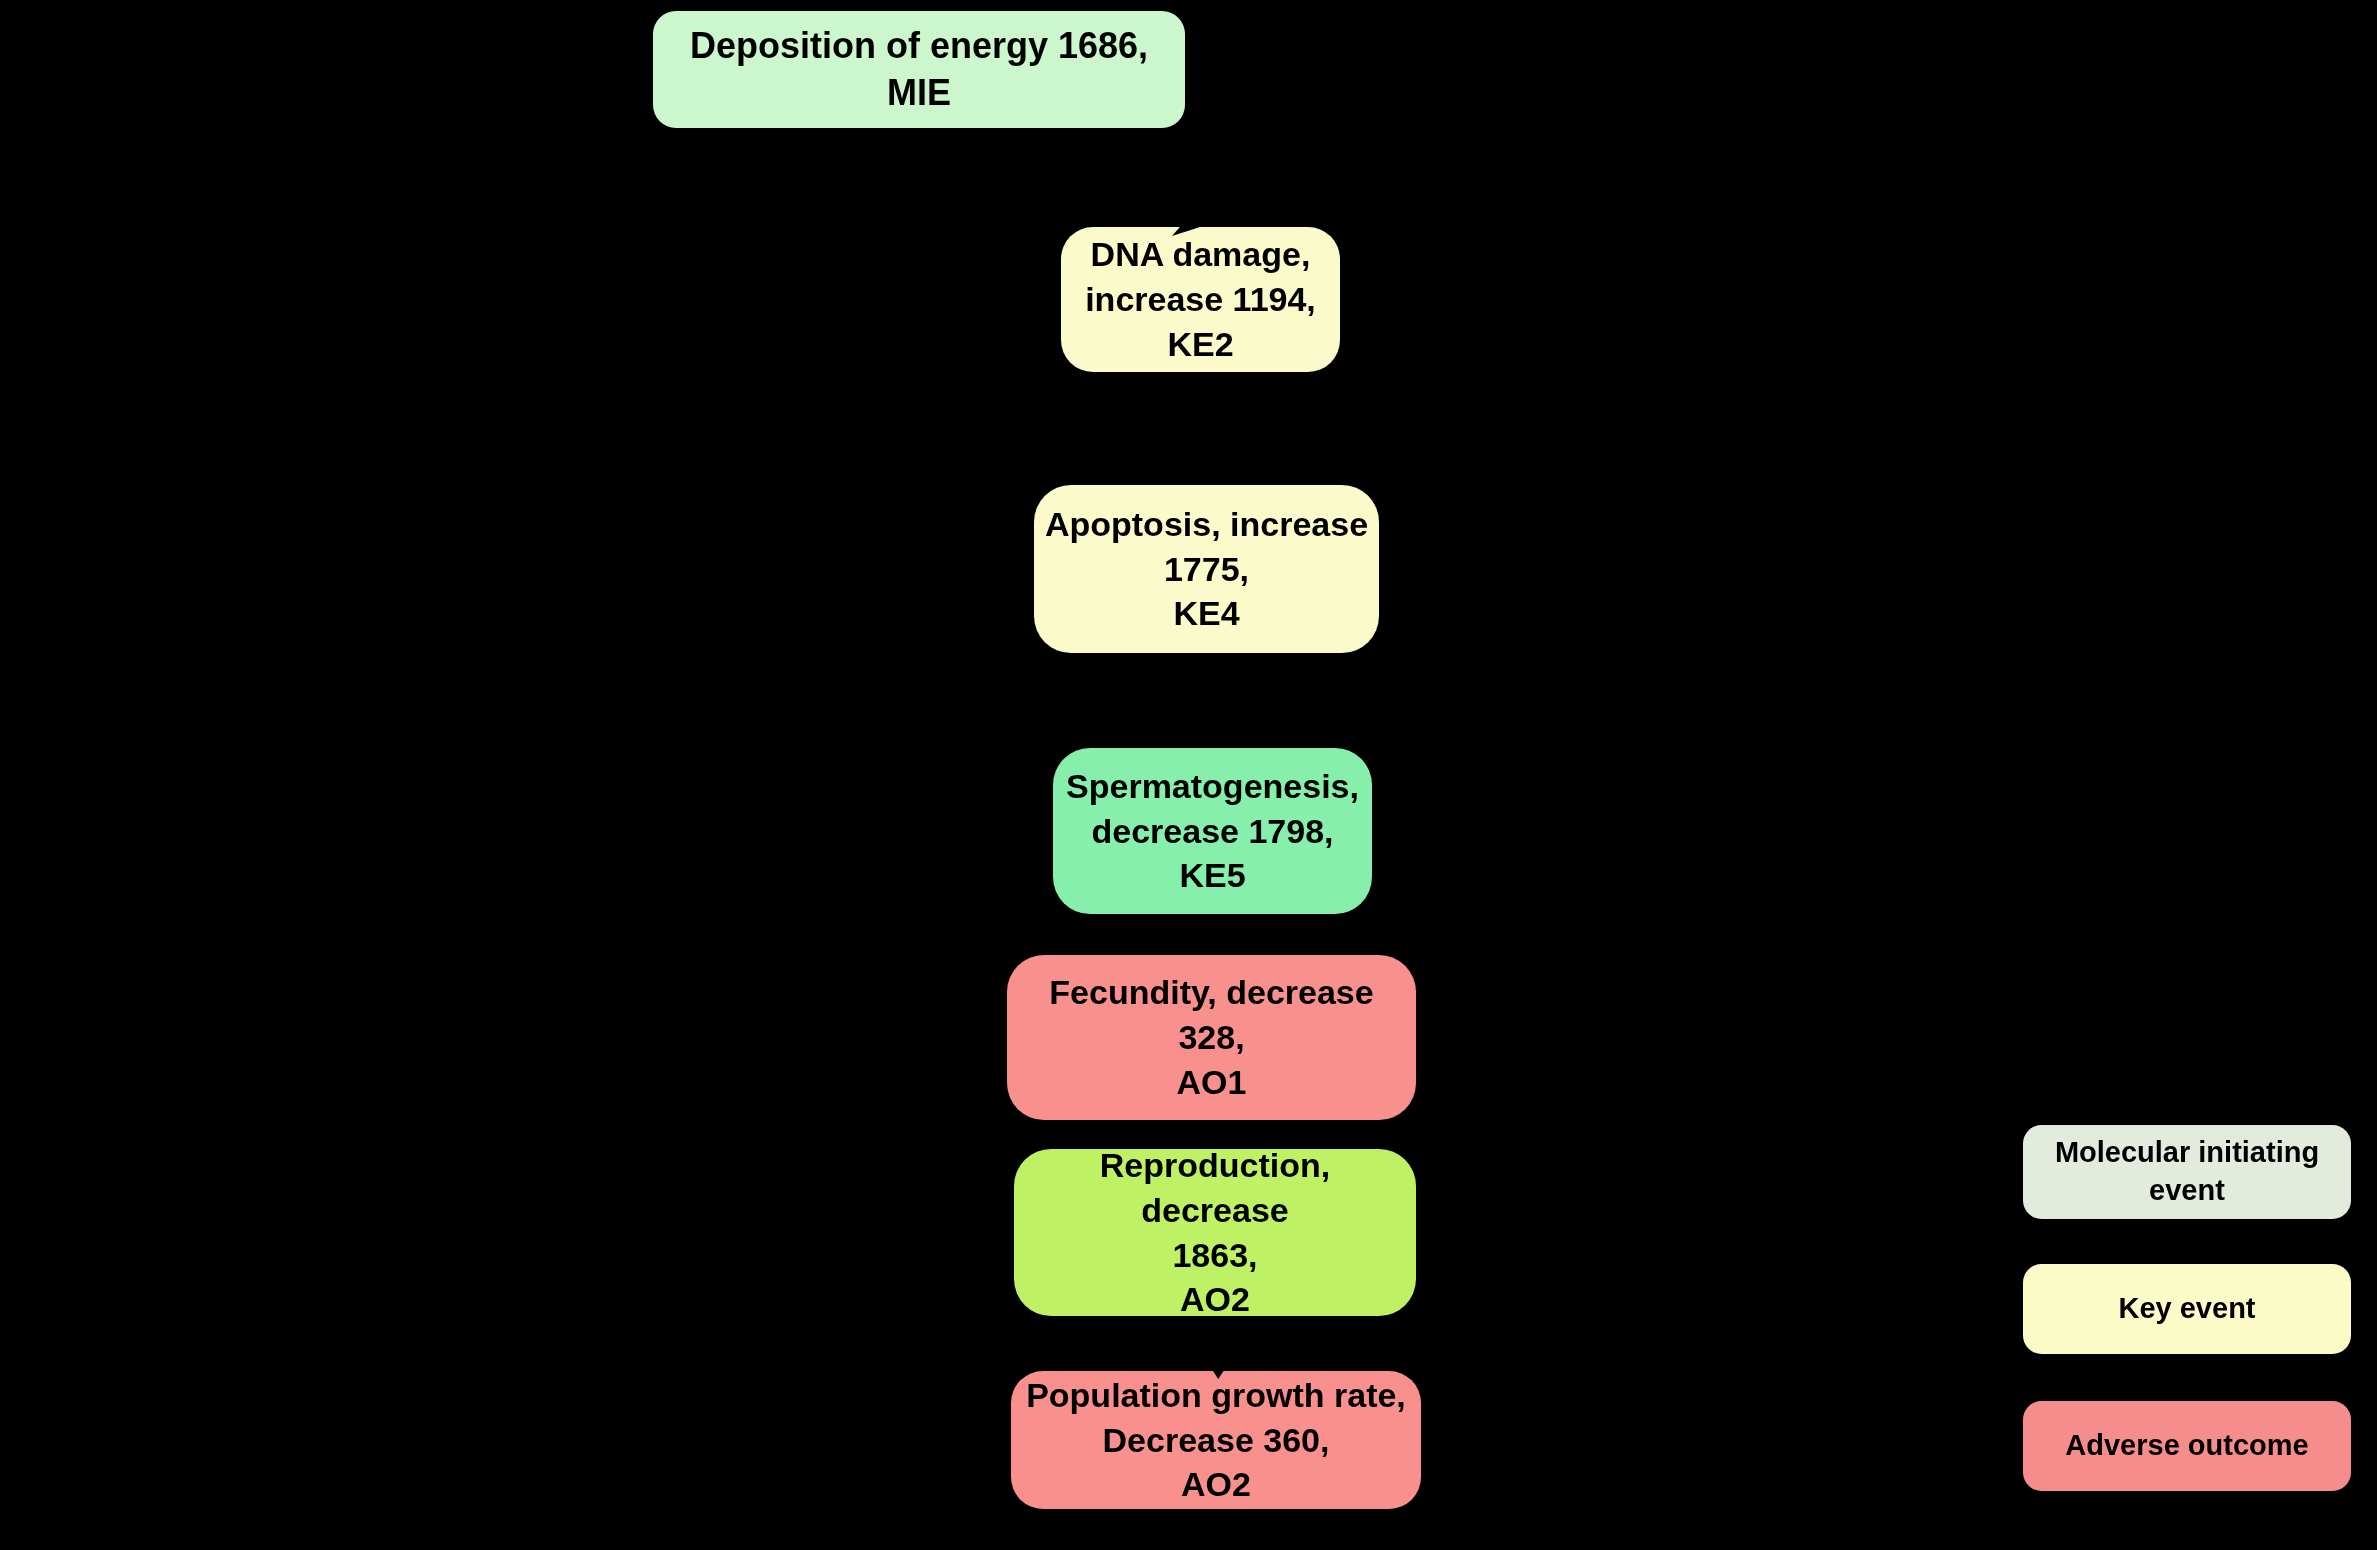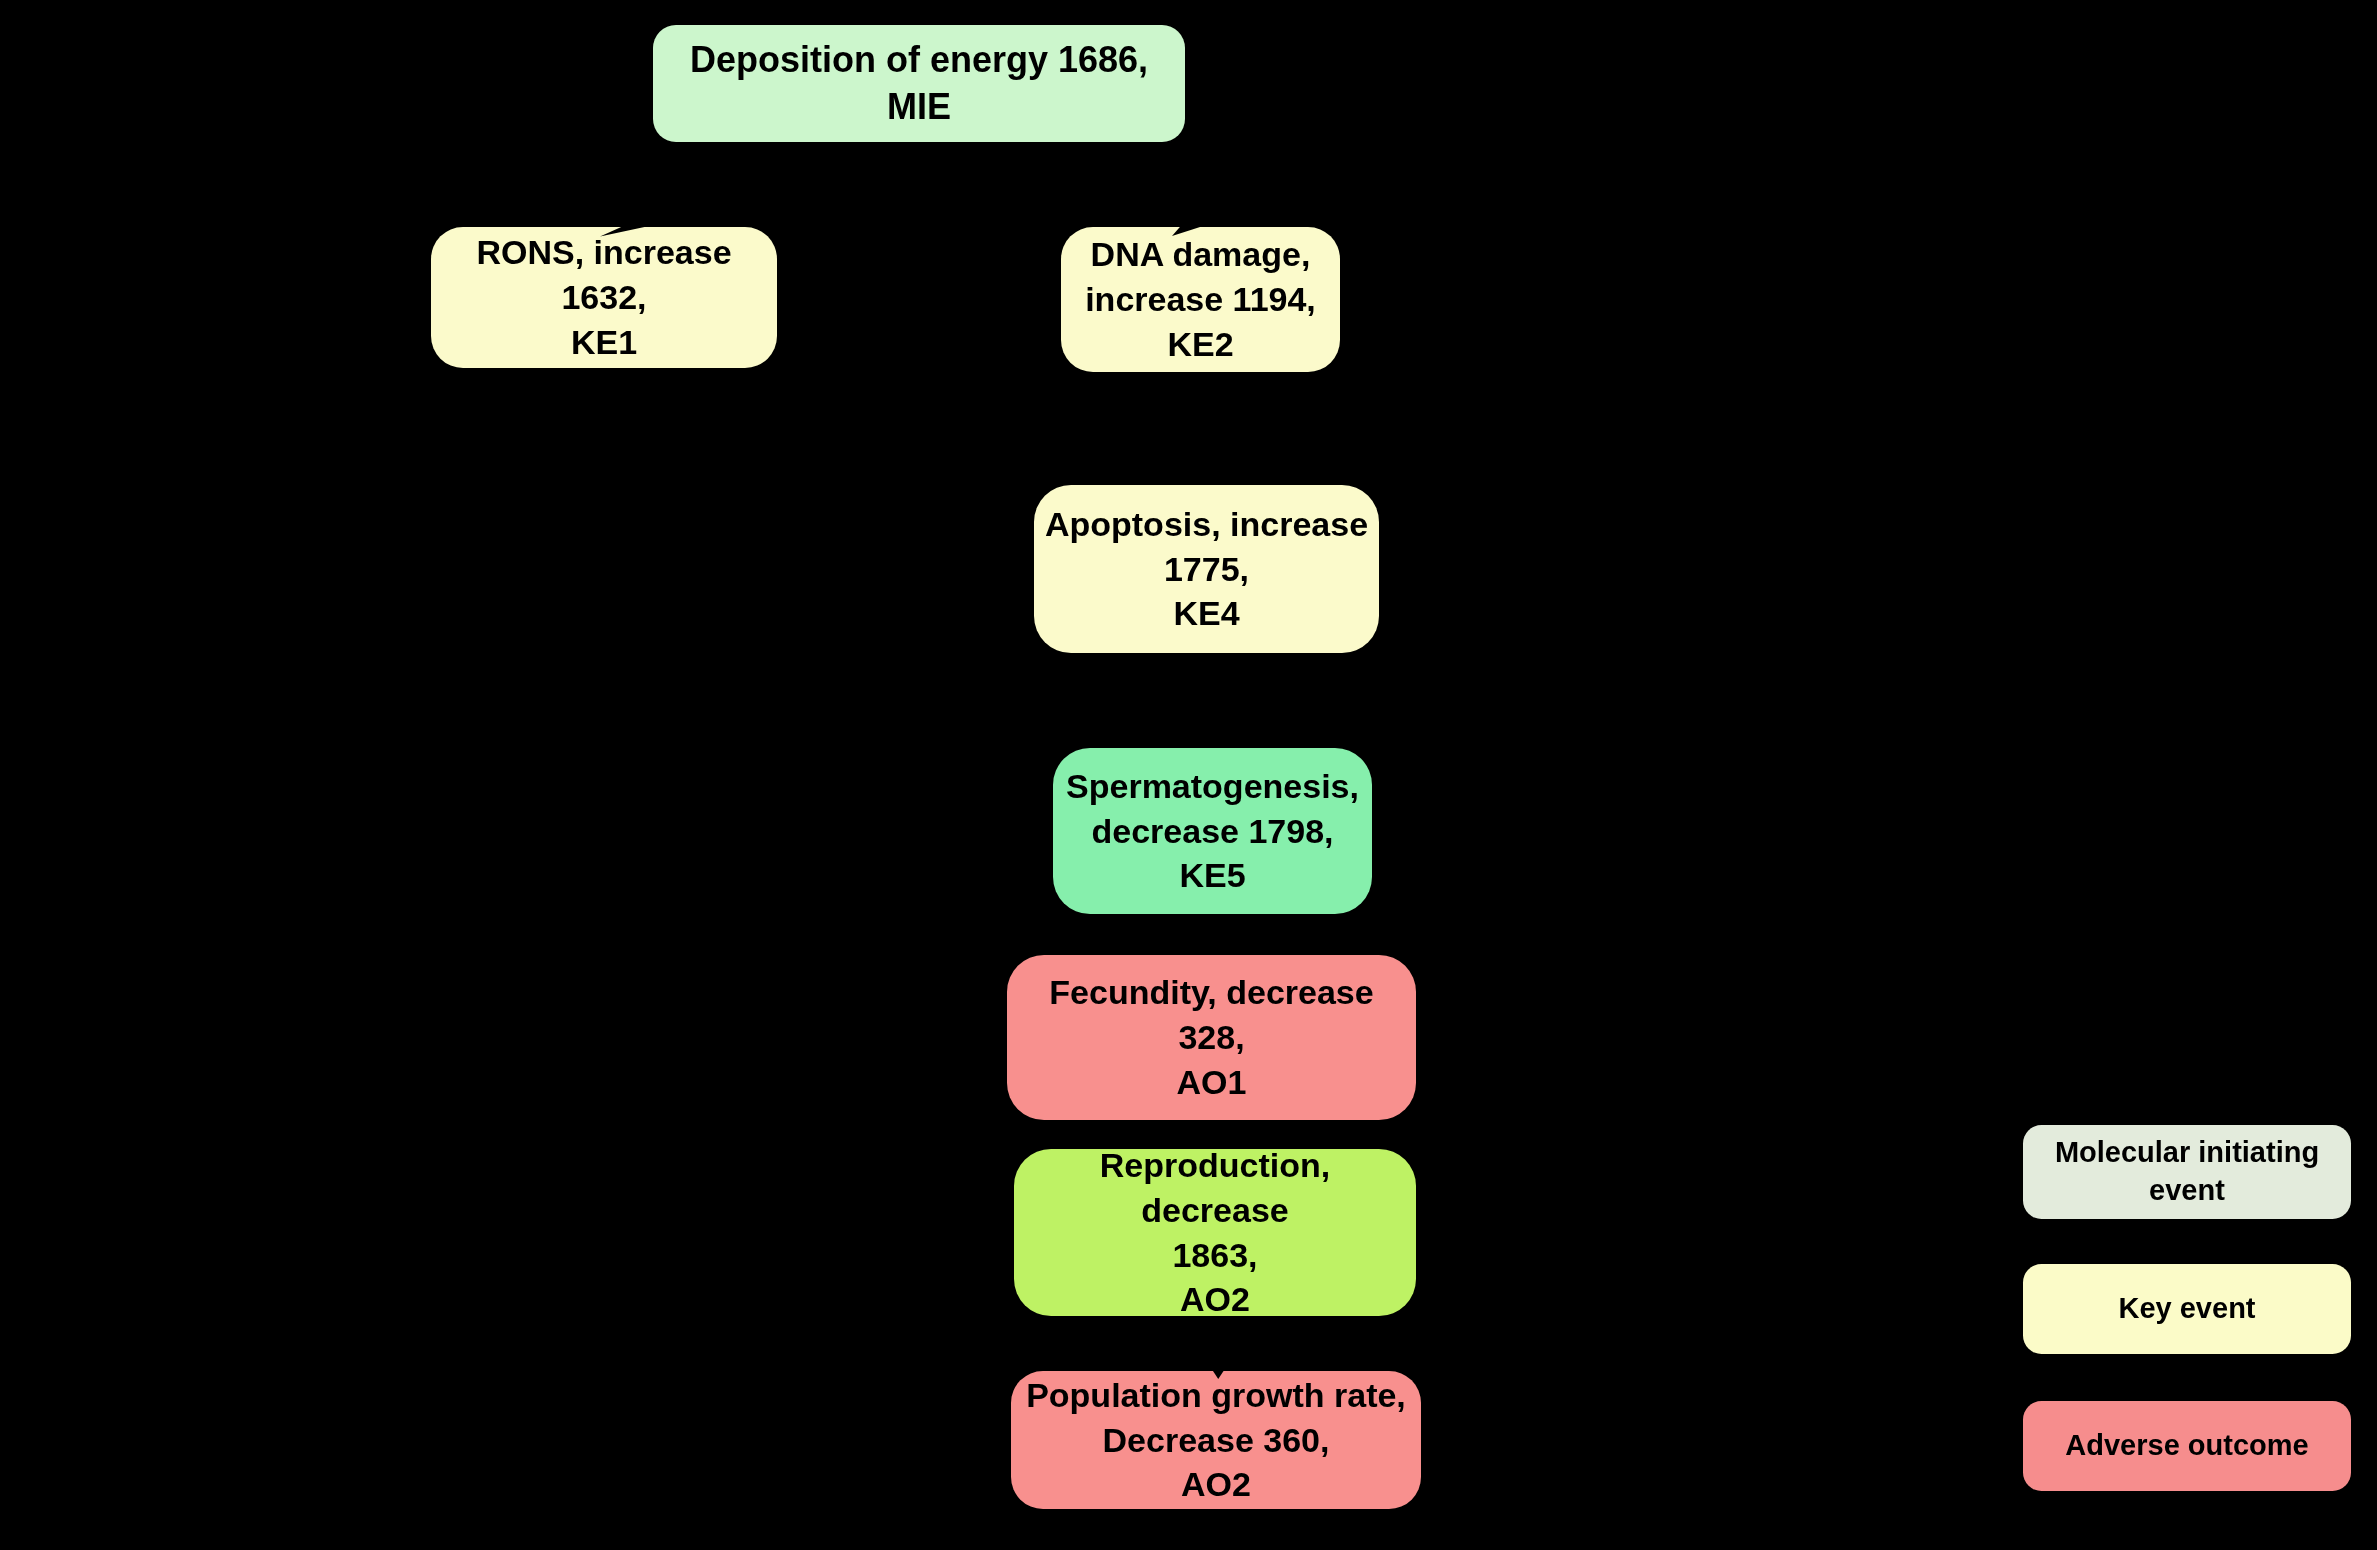--- a/index.html
+++ b/index.html
@@ -31,21 +31,20 @@
     box-sizing: border-box;
     padding: 4.6px 10.8px;
   }
   .node .label {
     white-space: pre-line;
   }
   .node--mie {
     left: 653px; top: 10.8px; width: 532px; height: 117px;
     border-radius: 23px;
     font-size: 36px;
-    margin-top: 14px;
   }
   .node--ke1 { left: 431px;  top: 227px;  width: 346px; height: 141px; border-radius: 32px; }
   .node--ke2 { left: 1061px; top: 227px;  width: 279px; height: 145px; border-radius: 32px; }
   .node--ke3 { left: 433px;  top: 488px;  width: 345px; height: 164px; border-radius: 37px; }
   .node--ke4 { left: 1034px; top: 485px;  width: 345px; height: 168px; border-radius: 37px; }
   .node--ke5 { left: 1053px; top: 748px;  width: 319px; height: 166px; border-radius: 37px; }
   .node--ao1 { left: 1007px; top: 955px; width: 409px; height: 165px; border-radius: 37px; }
   .node--ao2 { left: 1014px; top: 1149px; width: 402px; height: 167px; border-radius: 37px; }
   .node--ao3 { left: 1011px; top: 1371px; width: 410px; height: 138px; border-radius: 32px; }
 
@@ -91,25 +90,20 @@
 </head>
 <body style="background: rgb(0, 0, 0);">
 
 <div class="canvas">
 
   <div class="node node--mie" style="background: rgb(204, 246, 204);">
     <span class="label">Deposition of energy 1686,
 MIE</span>
   </div>
 
-  <div class="node node--ke1" style="background: rgb(251, 250, 203);">
-    <span class="label">RONS, increase
-1632,
-KE1</span>
-  </div>
 
   <div class="node node--ke2" style="background: rgb(251, 250, 203);">
     <span class="label">DNA damage,
 increase 1194,
 KE2</span>
   </div>
 
 
   <div class="node node--ke4" style="background: rgb(251, 250, 203);">
     <span class="label">Apoptosis, increase

